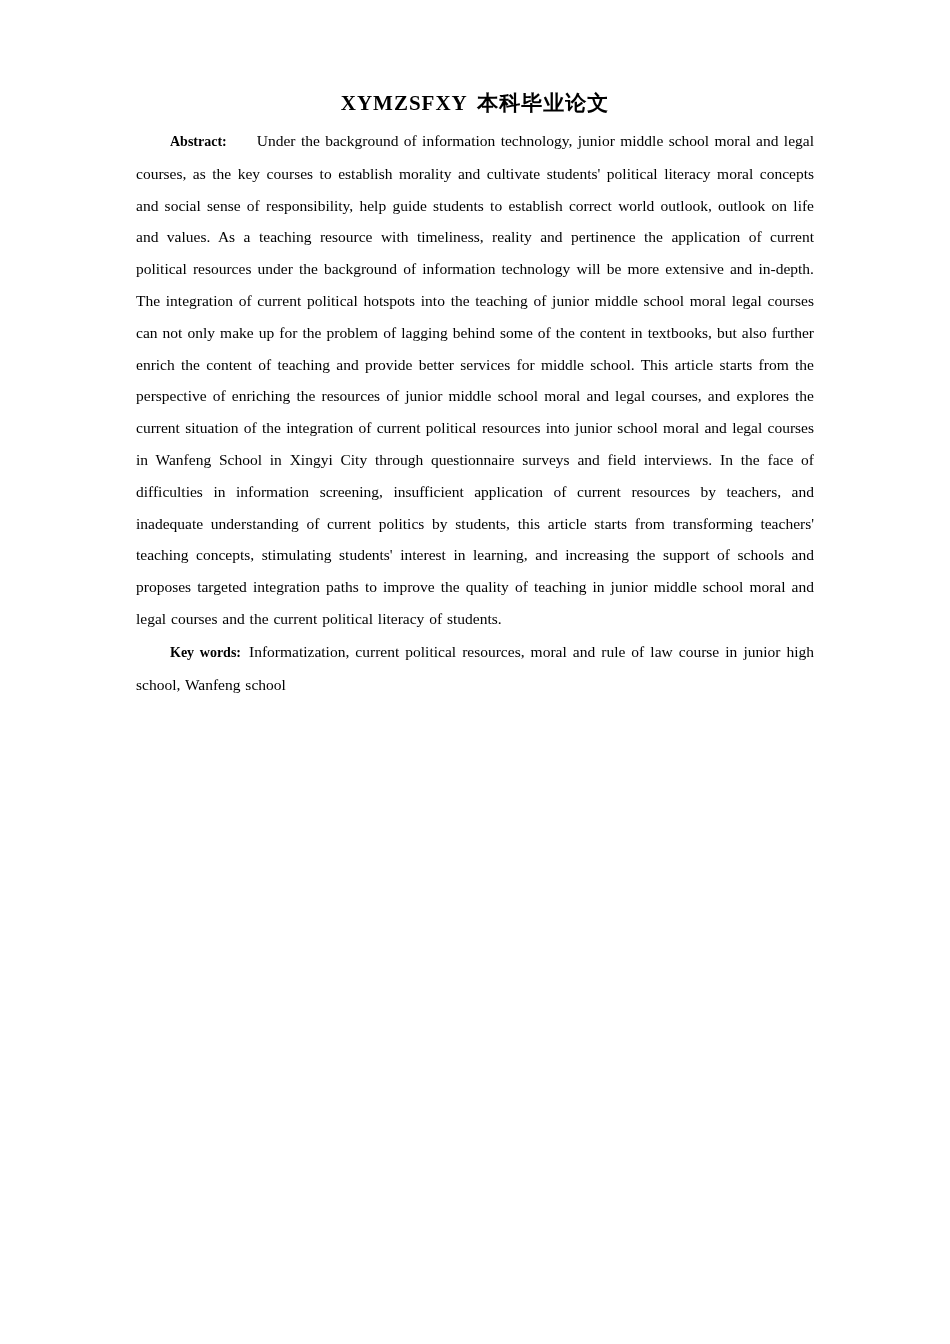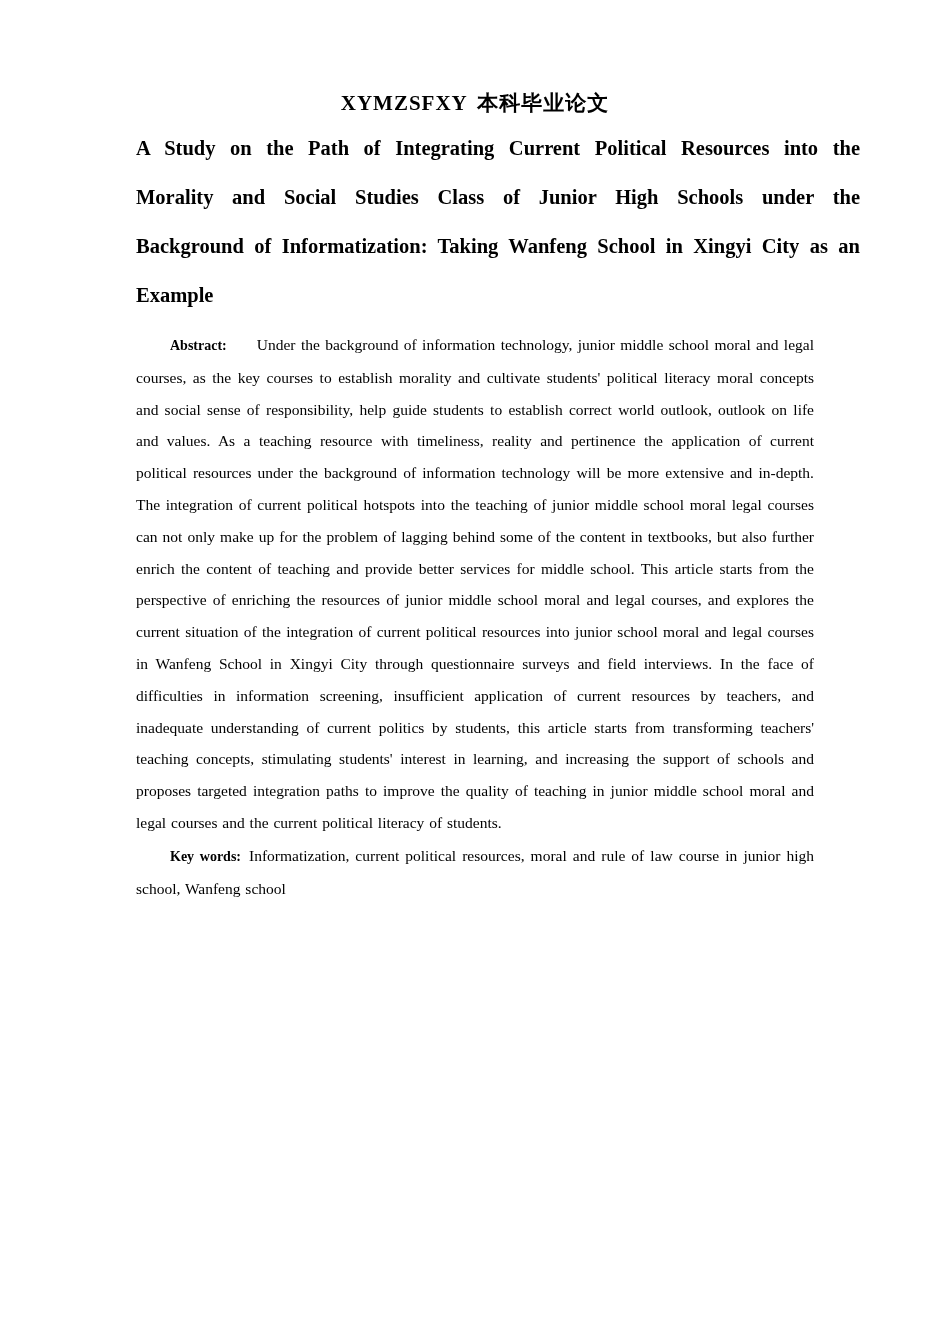--- a/index.html
+++ b/index.html
@@ -76,21 +76,20 @@
       margin-right: 8px;
     }
   </style>
 </head>
 <body>
 
 <div class="page">
 
   <div class="doc-header">XYMZSFXY 本科毕业论文</div>
 
-  <h1 class="thesis-title">A Study on the Path of Integrating Current Political Resources into the Morality and Social Studies Class of Junior High Schools under the Background of Informatization: Taking Wanfeng School in Xingyi City as an Example</h1>
 
 
 
   <p class="abstract"><span class="label label-abstract">Abstract:</span><span>Under the background of information technology, junior middle school moral and legal courses, as the key courses to establish morality and cultivate students' political literacy moral concepts and social sense of responsibility, help guide students to establish correct world outlook, outlook on life and values. As a teaching resource with timeliness, reality and pertinence the application of current political resources under the background of information technology will be more extensive and in-depth. The integration of current political hotspots into the teaching of junior middle school moral legal courses can not only make up for the problem of lagging behind some of the content in textbooks, but also further enrich the content of teaching and provide better services for middle school. This article starts from the perspective of enriching the resources of junior middle school moral and legal courses, and explores the current situation of the integration of current political resources into junior school moral and legal courses in Wanfeng School in Xingyi City through questionnaire surveys and field interviews. In the face of difficulties in information screening, insufficient application of current resources by teachers, and inadequate understanding of current politics by students, this article starts from transforming teachers' teaching concepts, stimulating students' interest in learning, and increasing the support of schools and proposes targeted integration paths to improve the quality of teaching in junior middle school moral and legal courses and the current political literacy of students.</span></p>
 
   <p class="keywords"><span class="label label-keywords">Key words:</span><span>Informatization, current political resources, moral and rule of law course in junior high school, Wanfeng school</span></p>
 
 </div>
 
 </body></html>

